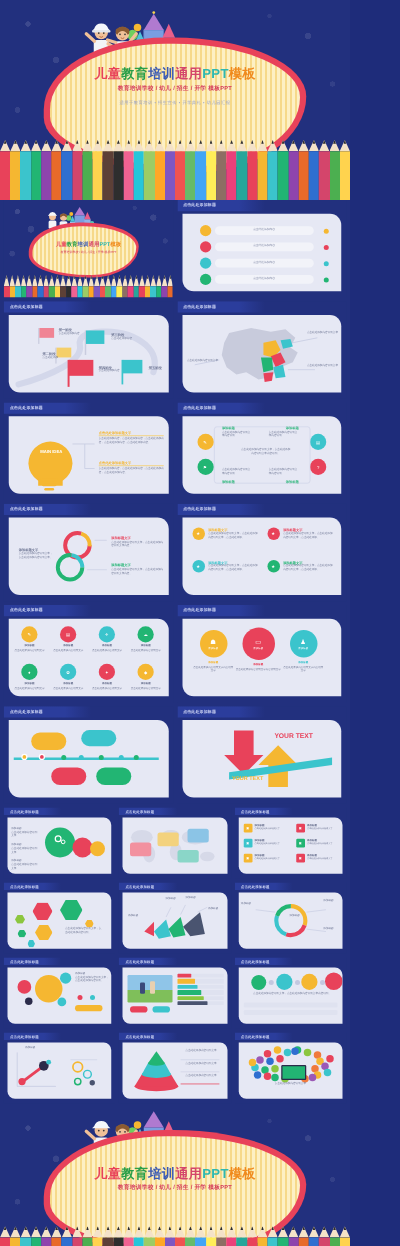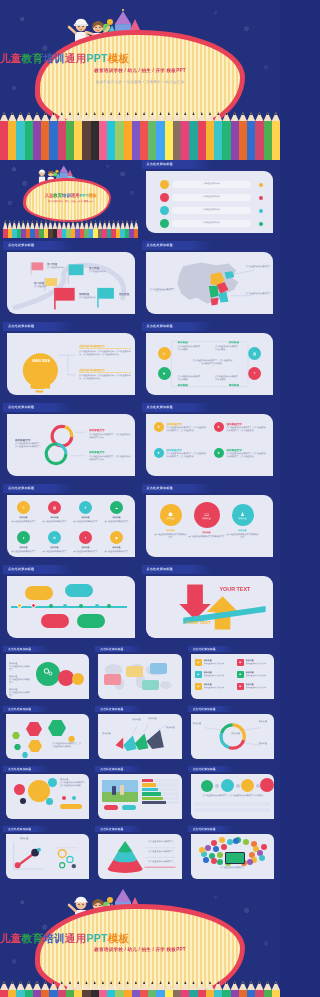--- a/index.html
+++ b/index.html
@@ -72,21 +72,21 @@
     position: absolute; inset: 5px;
     border-radius: 48% 52% 44% 56% / 55% 45% 58% 42%;
     background:
       repeating-linear-gradient(90deg,
         #f6d98a 0 2px, #fdf0c4 2px 4px);
     overflow: hidden;
   }
   .cover-title {
     position: absolute;
     left: 0; right: 0; top: 52px;
-    text-align: left;
+    text-align: center;
     font-size: 10.5px; font-weight: bold;
     letter-spacing: .3px;
     white-space: nowrap;
   }
   .cover.bottom .cover-title { top: 46px; }
   .ct-a { color: #e8425a; } .ct-b { color: #2b9f4a; }
   .ct-c { color: #3b5bb5; } .ct-d { color: #f08a1d; }
   .ct-e { color: #2fb8b0; } .ct-f { color: #d4456b; }
   .cover-sub {
     position: absolute; left: 0; right: 0; top: 68px;

